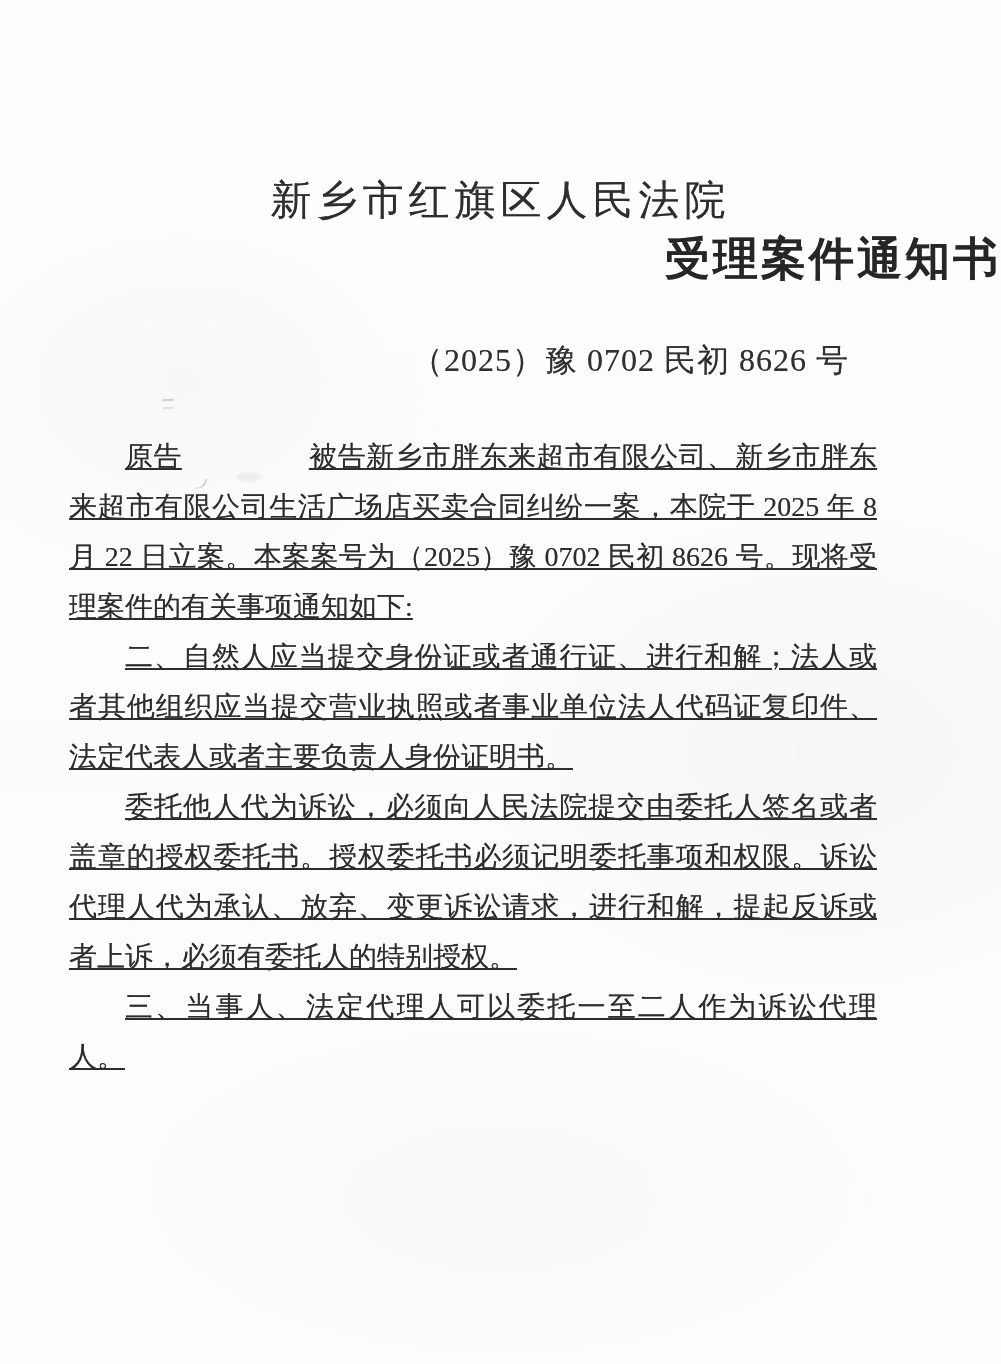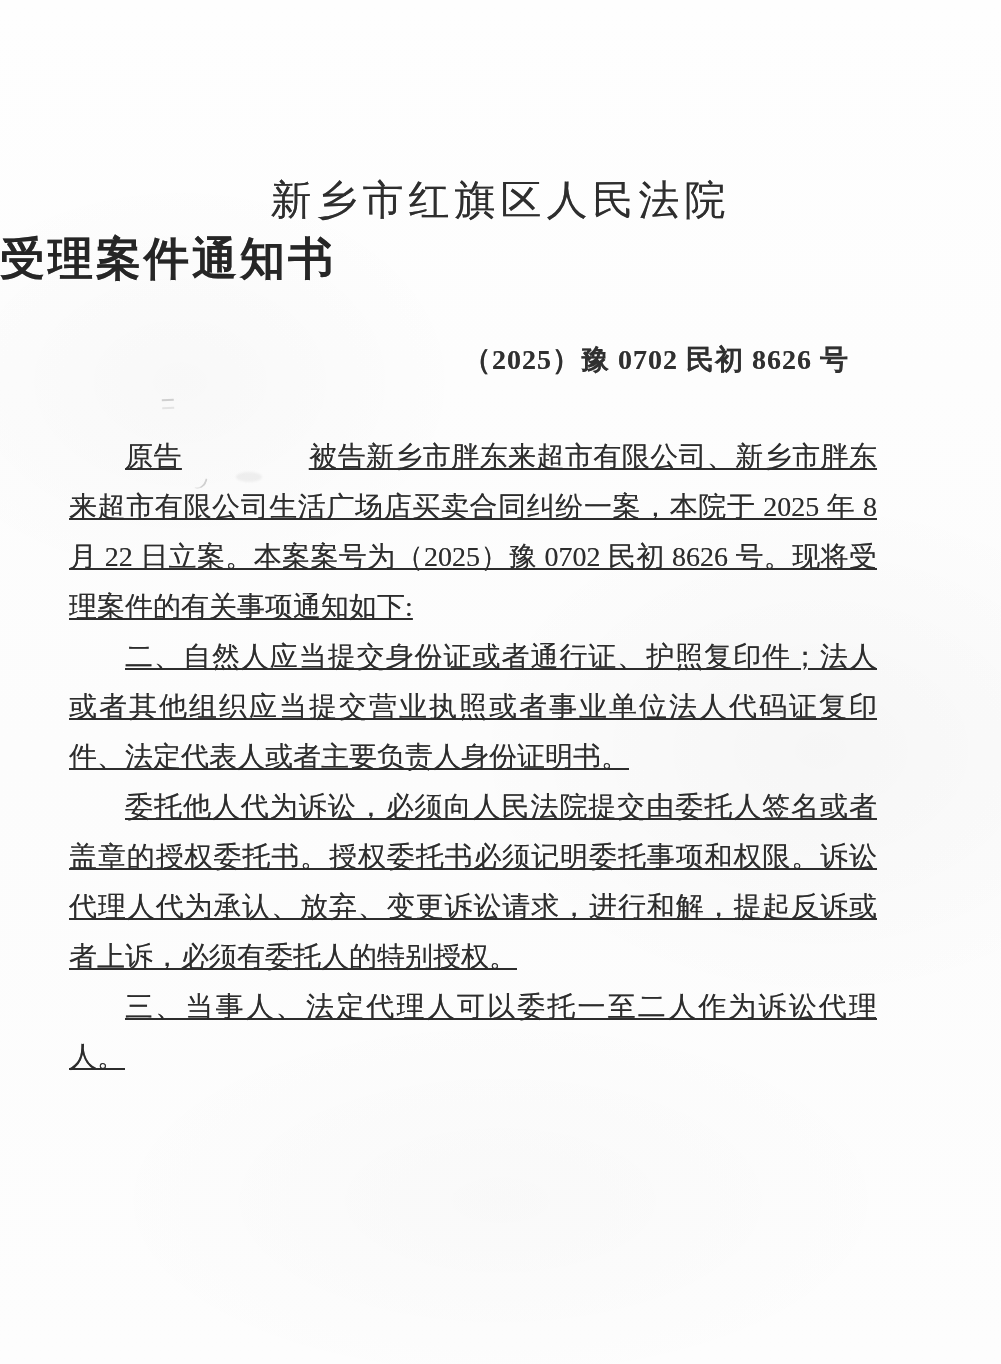--- a/index.html
+++ b/index.html
@@ -32,36 +32,35 @@
   .court-name {
     padding-top: 170px;
     text-align: center;
     font-size: 41px;
     line-height: 60px;
     letter-spacing: 5px;
     font-weight: normal;
     color: #2e2e2e;
   }
   .doc-title {
-    text-align: left;
+    text-align: right;
     font-size: 45px;
     line-height: 58px;
     letter-spacing: 3px;
     font-weight: bold;
     color: #262626;
   }
   .case-number {
     margin-top: 52px;
     text-align: right;
     padding-right: 152px;
-    font-size: 28px;
+    font-size: 32px;
     line-height: 40px;
     letter-spacing: 1px;
     color: #303030;
-    font-weight: bold;
   }
   .body-text {
     margin-top: 52px;
     padding: 0 124px 0 69px;
     font-size: 28px;
     line-height: 50px;
     text-align: justify;
     text-justify: inter-ideograph;
     color: #2d2d2d;
   }
@@ -118,21 +117,21 @@
 
   <div class="doc-title ink">受理案件通知书</div>
 
   <div class="case-number ink">（2025）豫 0702 民初 8626 号</div>
 
   <div class="body-text">
 
     <p><span class="ink">原告</span><span class="redacted-gap"></span><span class="ink">被告新乡市胖东来超市有限公司、新乡市胖东来超市有限公司生活广场店买卖合同纠纷一案，本院于 2025 年 8 月 22 日立案。本案案号为（2025）豫 0702 民初 8626 号。现将受理案件的有关事项通知如下:</span></p>
 
 
-    <p class="ink">二、自然人应当提交身份证或者通行证、护照复印件；法人或者其他组织应当提交营业执照或者事业单位法人代码证复印件、法定代表人或者主要负责人身份证明书。</p>
+    <p class="ink">二、自然人应当提交身份证或者通行证、进行和解；法人或者其他组织应当提交营业执照或者事业单位法人代码证复印件、法定代表人或者主要负责人身份证明书。</p>
 
     <p class="ink">委托他人代为诉讼，必须向人民法院提交由委托人签名或者盖章的授权委托书。授权委托书必须记明委托事项和权限。诉讼代理人代为承认、放弃、变更诉讼请求，进行和解，提起反诉或者上诉，必须有委托人的特别授权。</p>
 
     <p class="ink">三、当事人、法定代理人可以委托一至二人作为诉讼代理人。</p>
 
   </div>
 
   <div class="artifact-equal"></div>
   <div class="artifact-comma"></div>
   <div class="artifact-smudge"></div>

